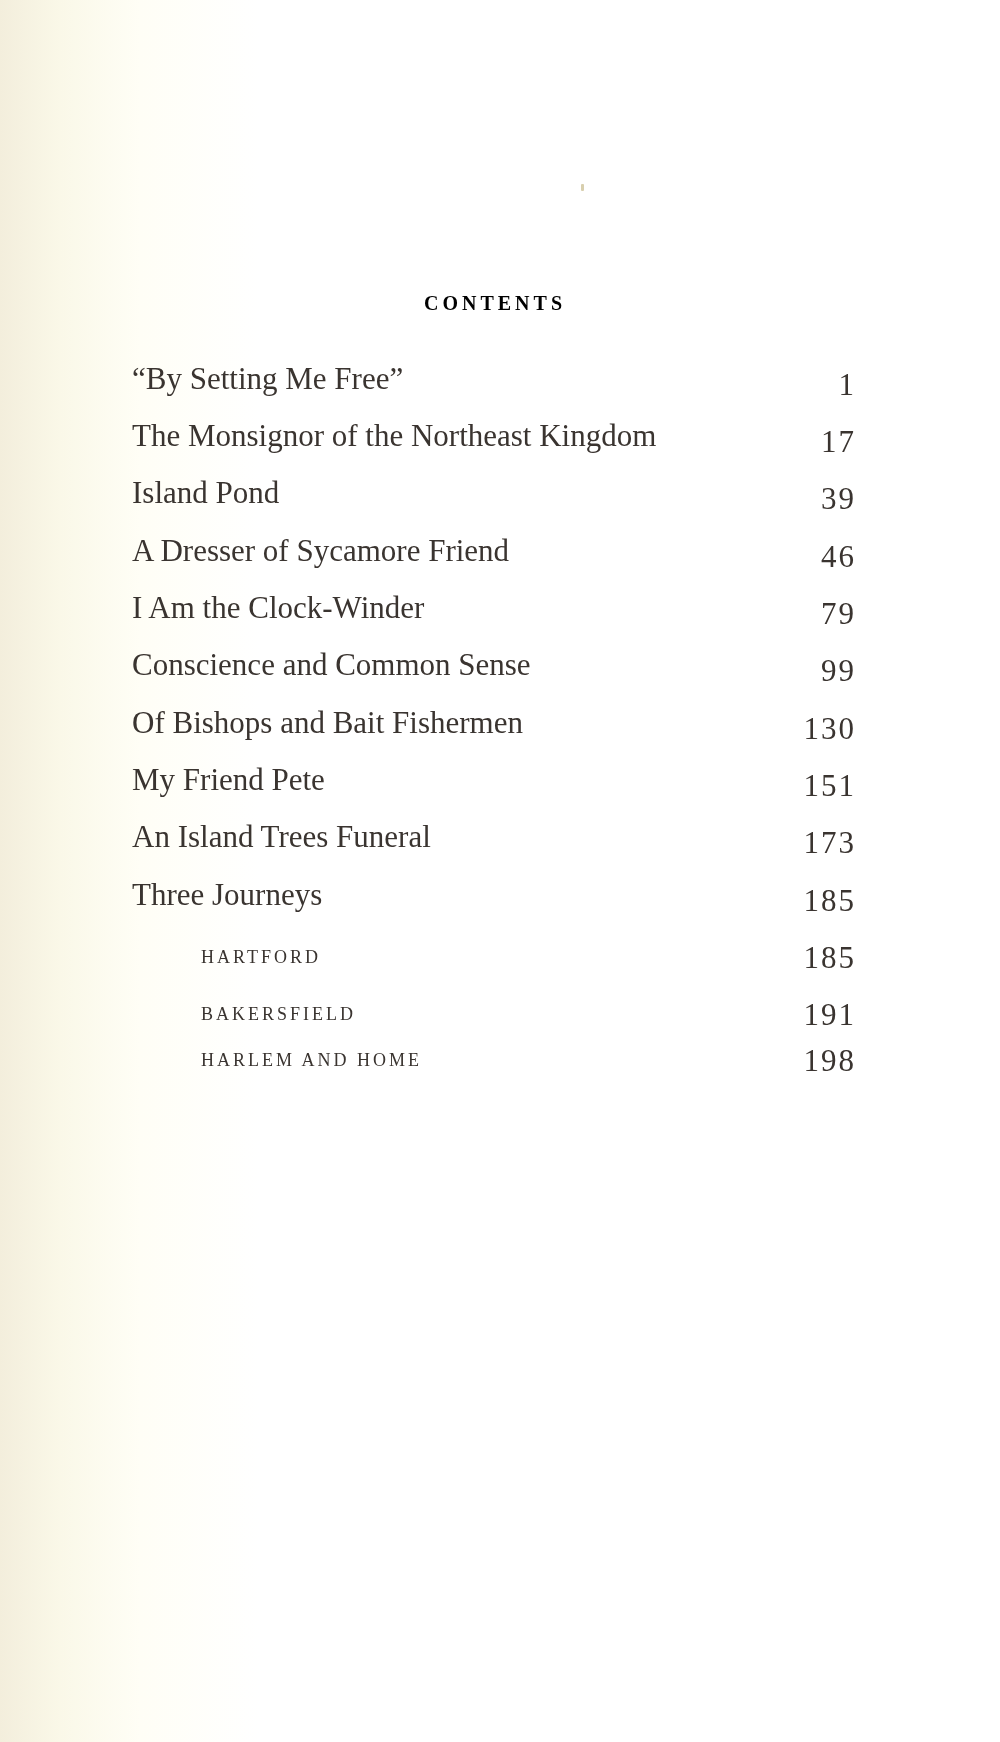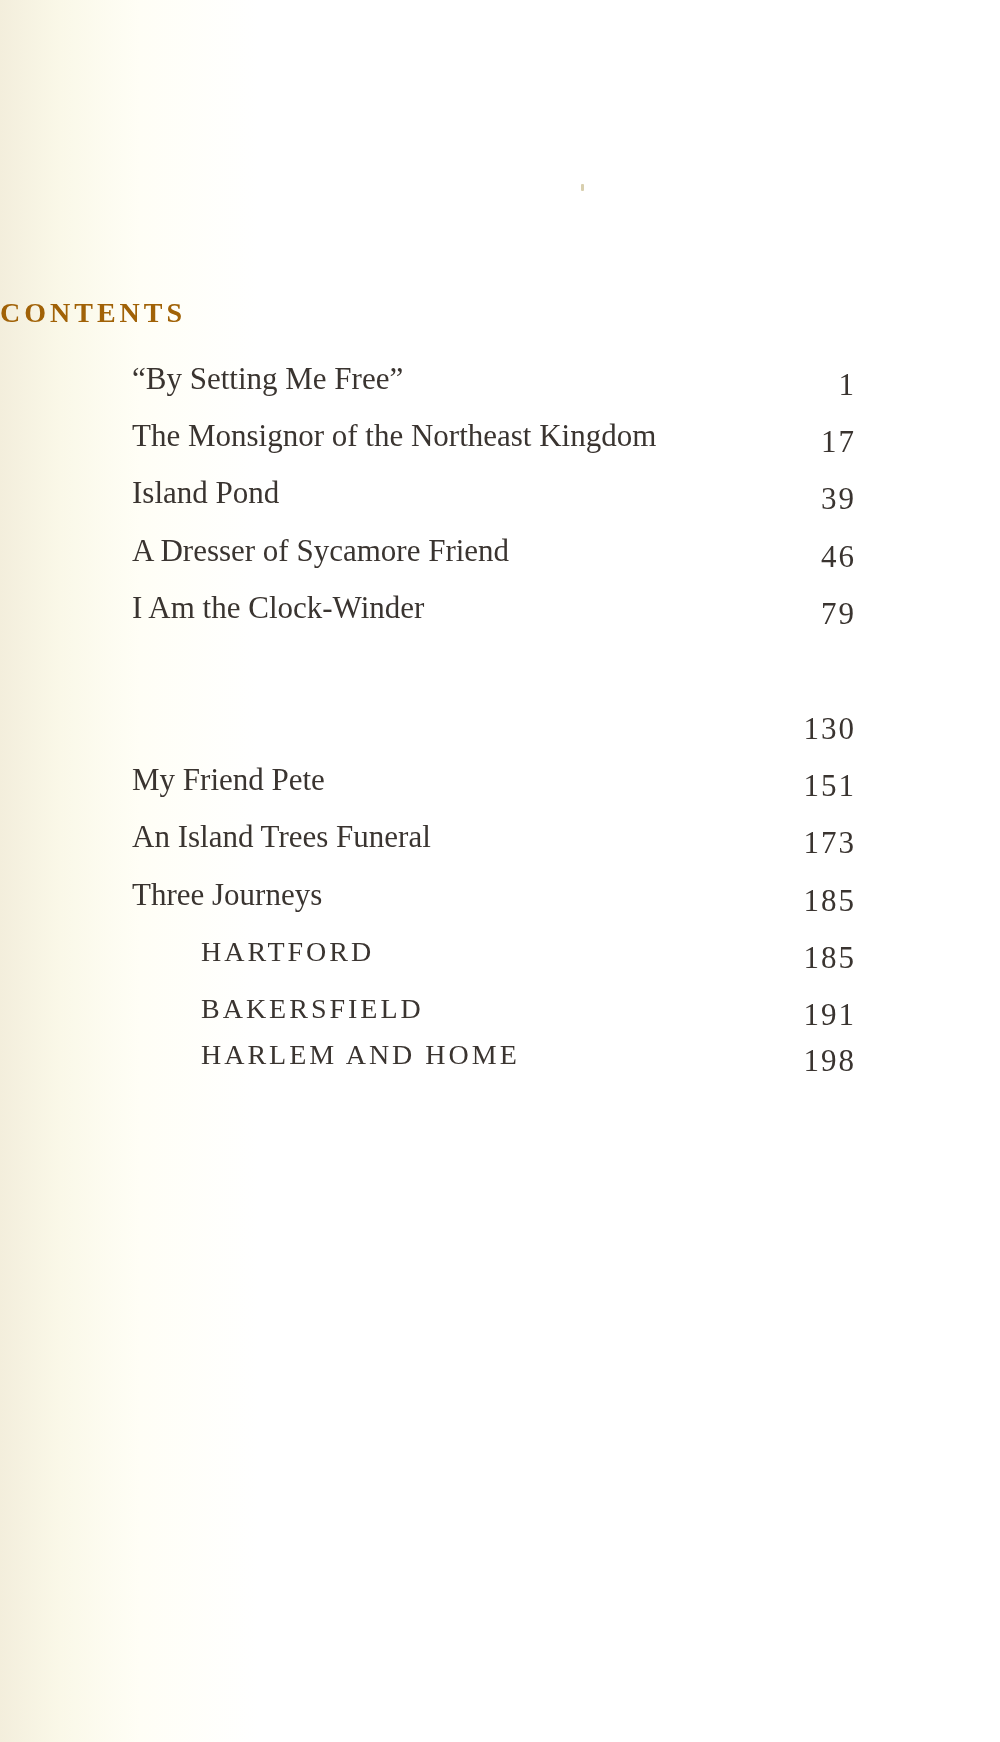--- a/index.html
+++ b/index.html
@@ -23,24 +23,25 @@
       width: 3px;
       height: 7px;
       background: #d8cfae;
       border-radius: 1px;
     }
     .toc-title {
       position: absolute;
       left: 0;
       width: 990px;
       top: 280px;
-      font-size: 28px;
+      text-align: center;
+      font-size: 20px;
       letter-spacing: 4px;
       line-height: 1;
-      color: #a16207;
+      color: #000000;
     }
     .toc-list {
       position: absolute;
       left: 0;
       top: 0;
       width: 1000px;
       height: 1742px;
       margin: 0;
       padding: 0;
       list-style: none;
@@ -55,21 +56,21 @@
       position: absolute;
       left: 0;
       bottom: 8px;
       font-size: 31px;
       line-height: 1;
       white-space: nowrap;
       color: #3a3430;
     }
     .toc-row.sub .toc-label {
       left: 69px;
-      font-size: 28px;
+      font-size: 18px;
       letter-spacing: 3px;
       bottom: 9px;
     }
     .toc-page {
       position: absolute;
       right: 0;
       bottom: 2px;
       font-size: 31px;
       line-height: 1;
       letter-spacing: 2px;
@@ -98,21 +99,26 @@
     <span class="toc-page">39</span>
   </li>
   <li class="toc-row" style="top:534px">
     <span class="toc-label">A Dresser of Sycamore Friend</span>
     <span class="toc-page">46</span>
   </li>
   <li class="toc-row" style="top:591px">
     <span class="toc-label">I Am the Clock-Winder</span>
     <span class="toc-page">79</span>
   </li>
+  <li class="toc-row" style="top:648px">
+    <span class="toc-label">Conscience and Common Sense</span>
+    <span class="toc-page">99</span>
+  </li>
   <li class="toc-row" style="top:706px">
+    <span class="toc-label">Of Bishops and Bait Fishermen</span>
     <span class="toc-page">130</span>
   </li>
   <li class="toc-row" style="top:763px">
     <span class="toc-label">My Friend Pete</span>
     <span class="toc-page">151</span>
   </li>
   <li class="toc-row" style="top:820px">
     <span class="toc-label">An Island Trees Funeral</span>
     <span class="toc-page">173</span>
   </li>

